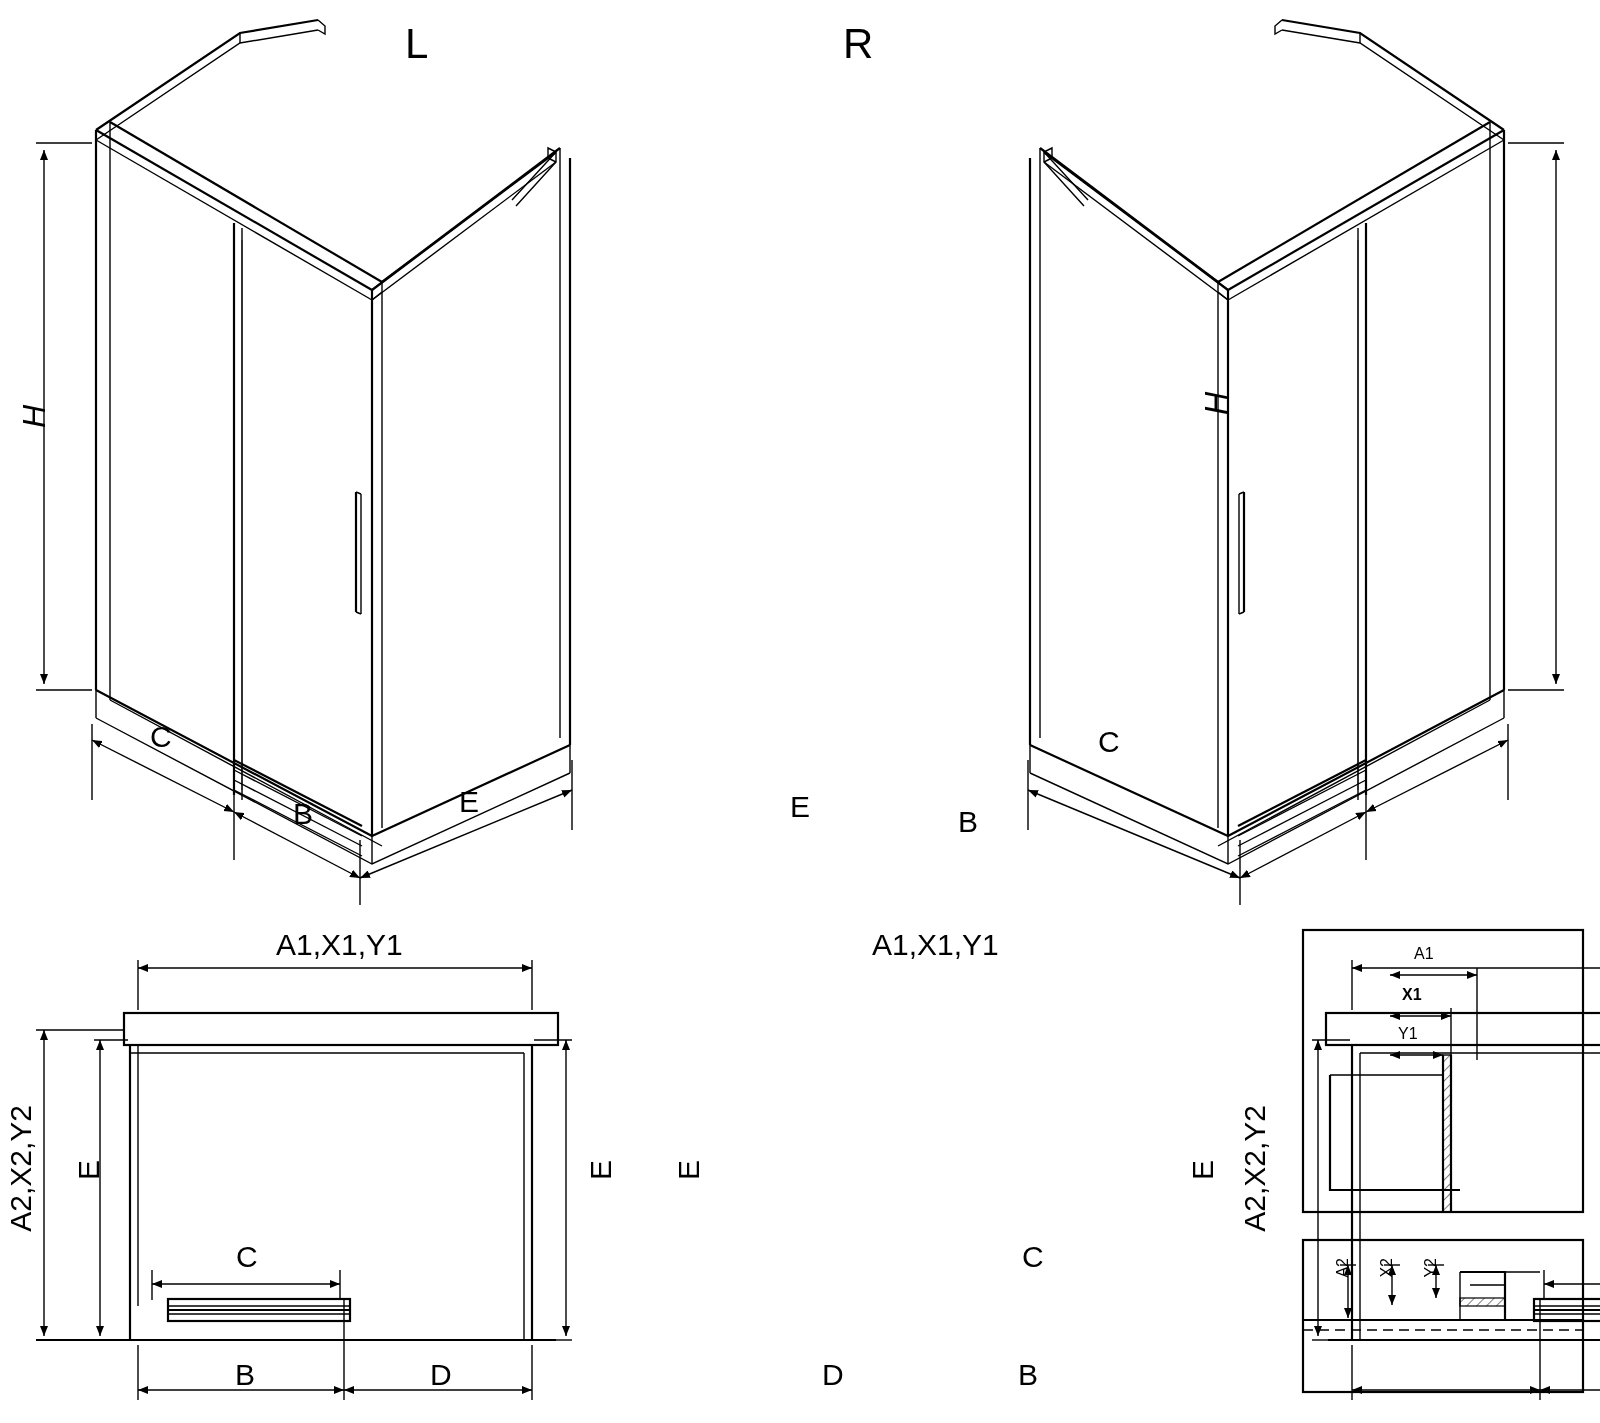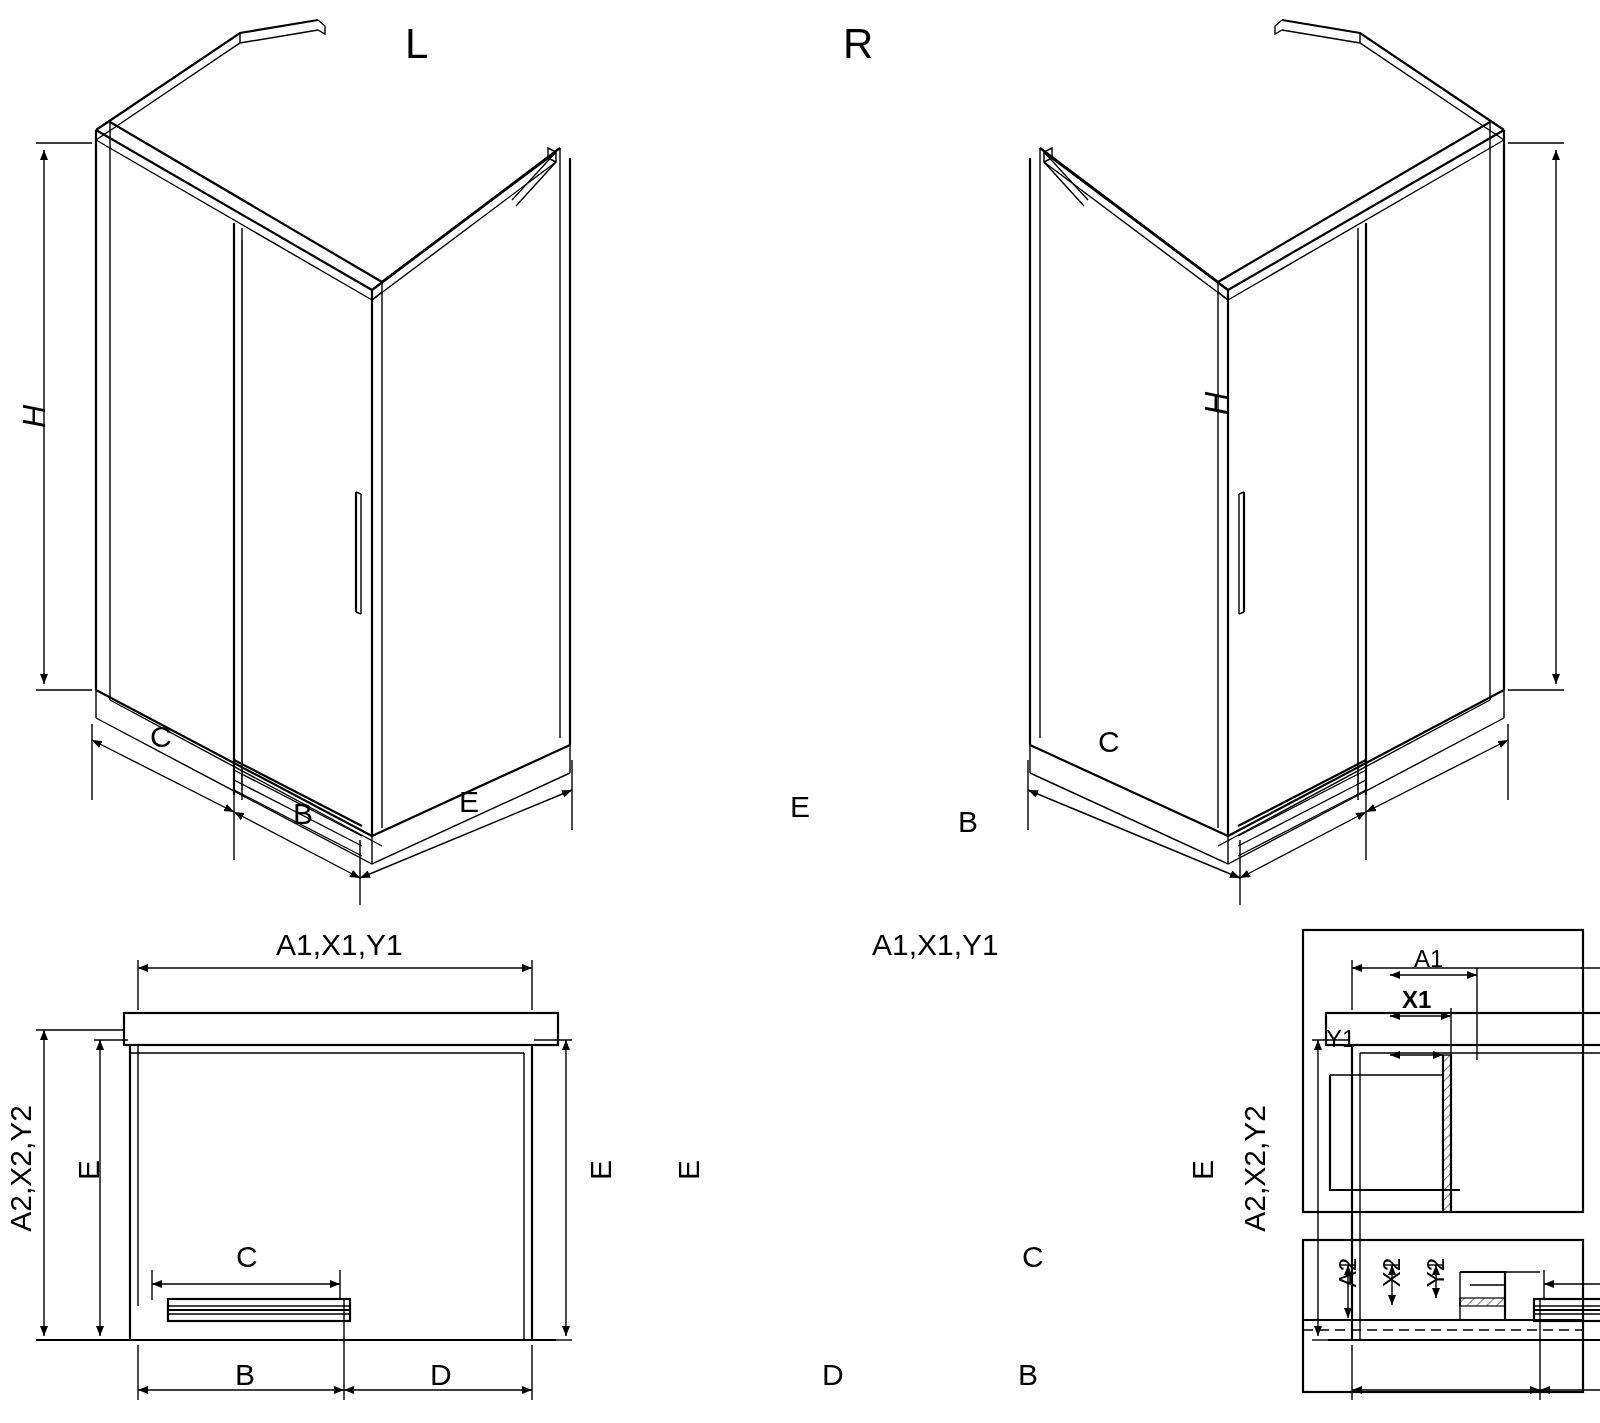--- a/index.html
+++ b/index.html
@@ -1,19 +1,19 @@
 <!DOCTYPE html>
 <html><head>
 <meta charset="utf-8">
 <style>
   html,body{margin:0;padding:0;background:#ffffff;}
   body{width:1600px;height:1423px;font-family:"Liberation Sans",sans-serif;color:#000;}
   #root{position:relative;width:1600px;height:1423px;overflow:hidden;}
   .lbl{position:absolute;font-size:30px;color:#000;white-space:nowrap;}
-  .lbl.small{font-size:24px;}
+  .lbl.small{font-size:16px;}
   .lbl.vert{writing-mode:vertical-rl;transform:rotate(180deg);}
   svg{position:absolute;left:0;top:0;}
   .ln{stroke:#000;fill:none;}
   .thin{stroke-width:1.4;}
   .med{stroke-width:2.2;}
   .hatchbox{fill:none;stroke:#000;stroke-width:2.2;}
 </style>
 </head>
 <body>
 
@@ -372,19 +372,19 @@
 
   <div class="lbl vert" style="left:672px;top:1160px;">E</div>
   <div class="lbl vert" style="left:1186px;top:1160px;">E</div>
   <div class="lbl vert" style="left:1238px;top:1105px;">A2,X2,Y2</div>
   <div class="lbl" style="left:1022px;top:1240px;">C</div>
   <div class="lbl" style="left:822px;top:1358px;">D</div>
   <div class="lbl" style="left:1018px;top:1358px;">B</div>
 
   <div class="lbl small" style="left:1414px;top:945px;">A1</div>
   <div class="lbl small" style="left:1402px;top:986px;font-weight:bold;">X1</div>
-  <div class="lbl small" style="left:1326px;top:1025px;">Y1</div>
+  <div class="lbl small" style="left:1398px;top:1025px;">Y1</div>
 
   <div class="lbl small vert" style="left:1334px;top:1258px;">A2</div>
   <div class="lbl small vert" style="left:1378px;top:1258px;">X2</div>
   <div class="lbl small vert" style="left:1422px;top:1258px;">Y2</div>
 
 </div>
 
 </body></html>

